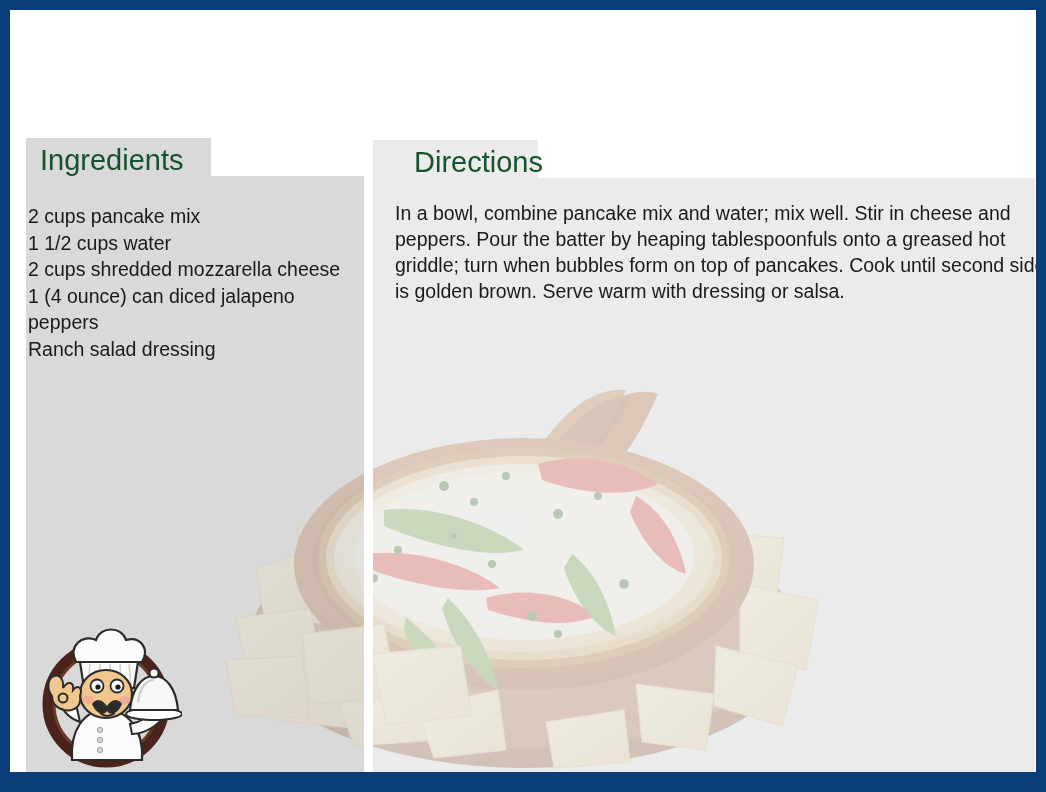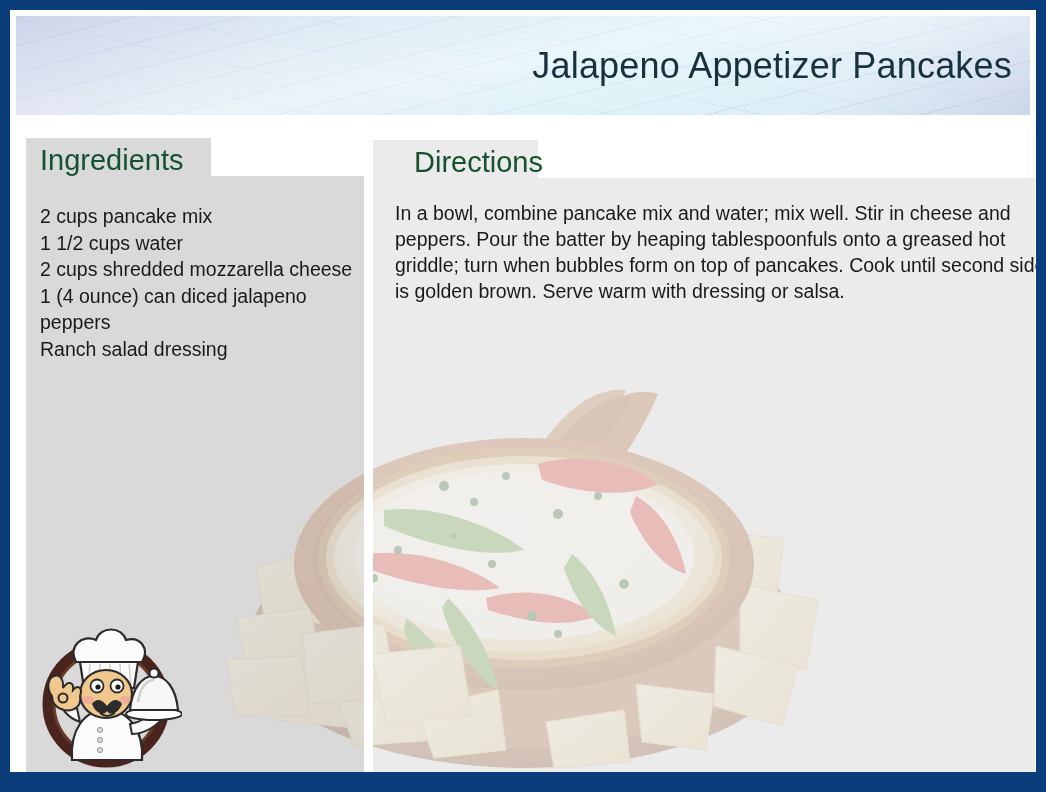--- a/index.html
+++ b/index.html
@@ -87,21 +87,21 @@
     left: 363px;
     top: 168px;
     width: 662px;
     height: 594px;
     background: #ebebeb;
   }
 
   
   #ingredients-list {
     position: absolute;
-    left: 14px;
+    left: 2px;
     top: 27px;
     width: 320px;
     font-size: 19.5px;
     line-height: 26.5px;
     color: #1a1a1a;
     white-space: pre-line;
   }
   #directions-text {
     position: absolute;
     left: 22px;
@@ -143,23 +143,20 @@
     height: 152px;
   }
 </style>
 </head>
 <body>
 
 <div id="card">
 
   <div id="page">
 
-    <div id="banner">
-      <div id="banner-title">Jalapeno Appetizer Pancakes</div>
-    </div>
 
     <div class="tab" id="ingredients-tab">Ingredients</div>
 
     <div id="ingredients-panel">
       <div id="ingredients-list">2 cups pancake mix
 1 1/2 cups water
 2 cups shredded mozzarella cheese
 1 (4 ounce) can diced jalapeno peppers
 Ranch salad dressing</div>
     </div>

